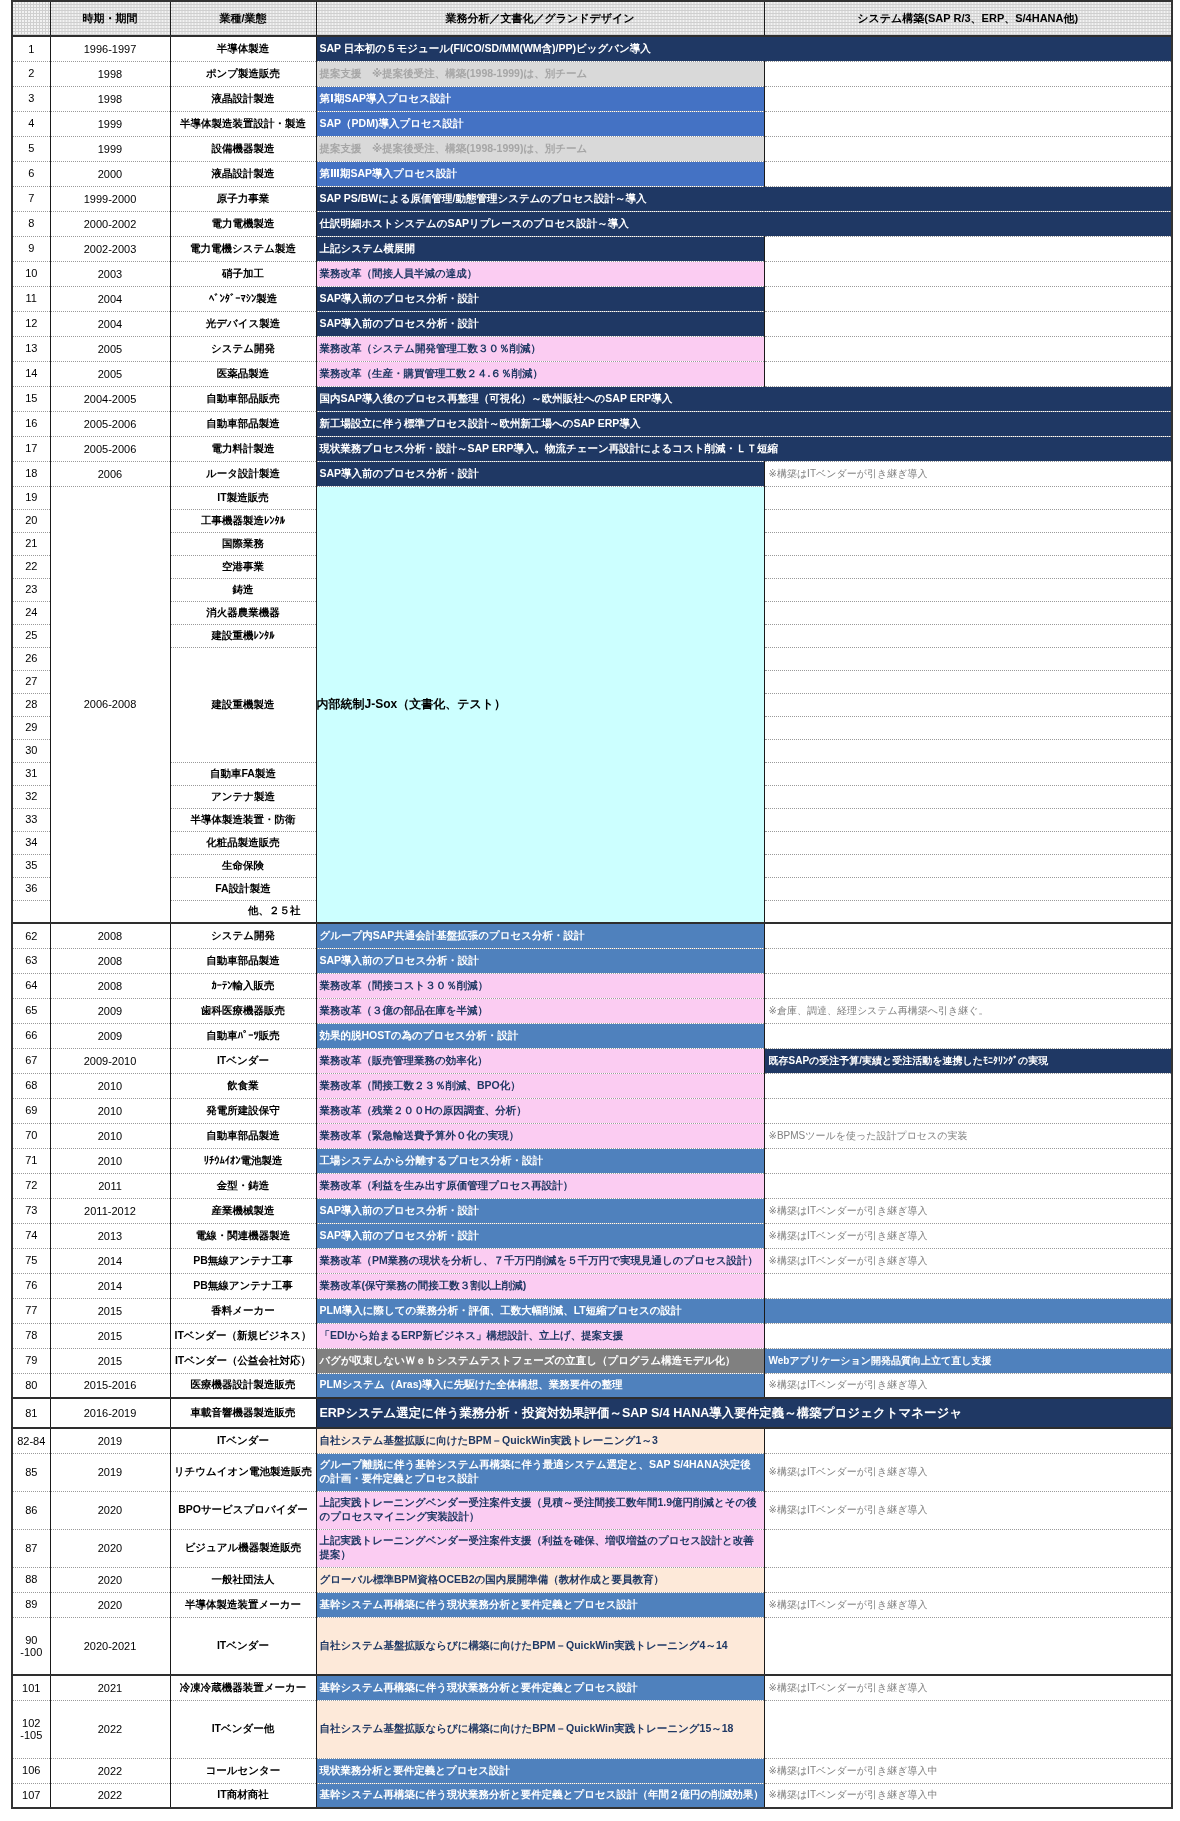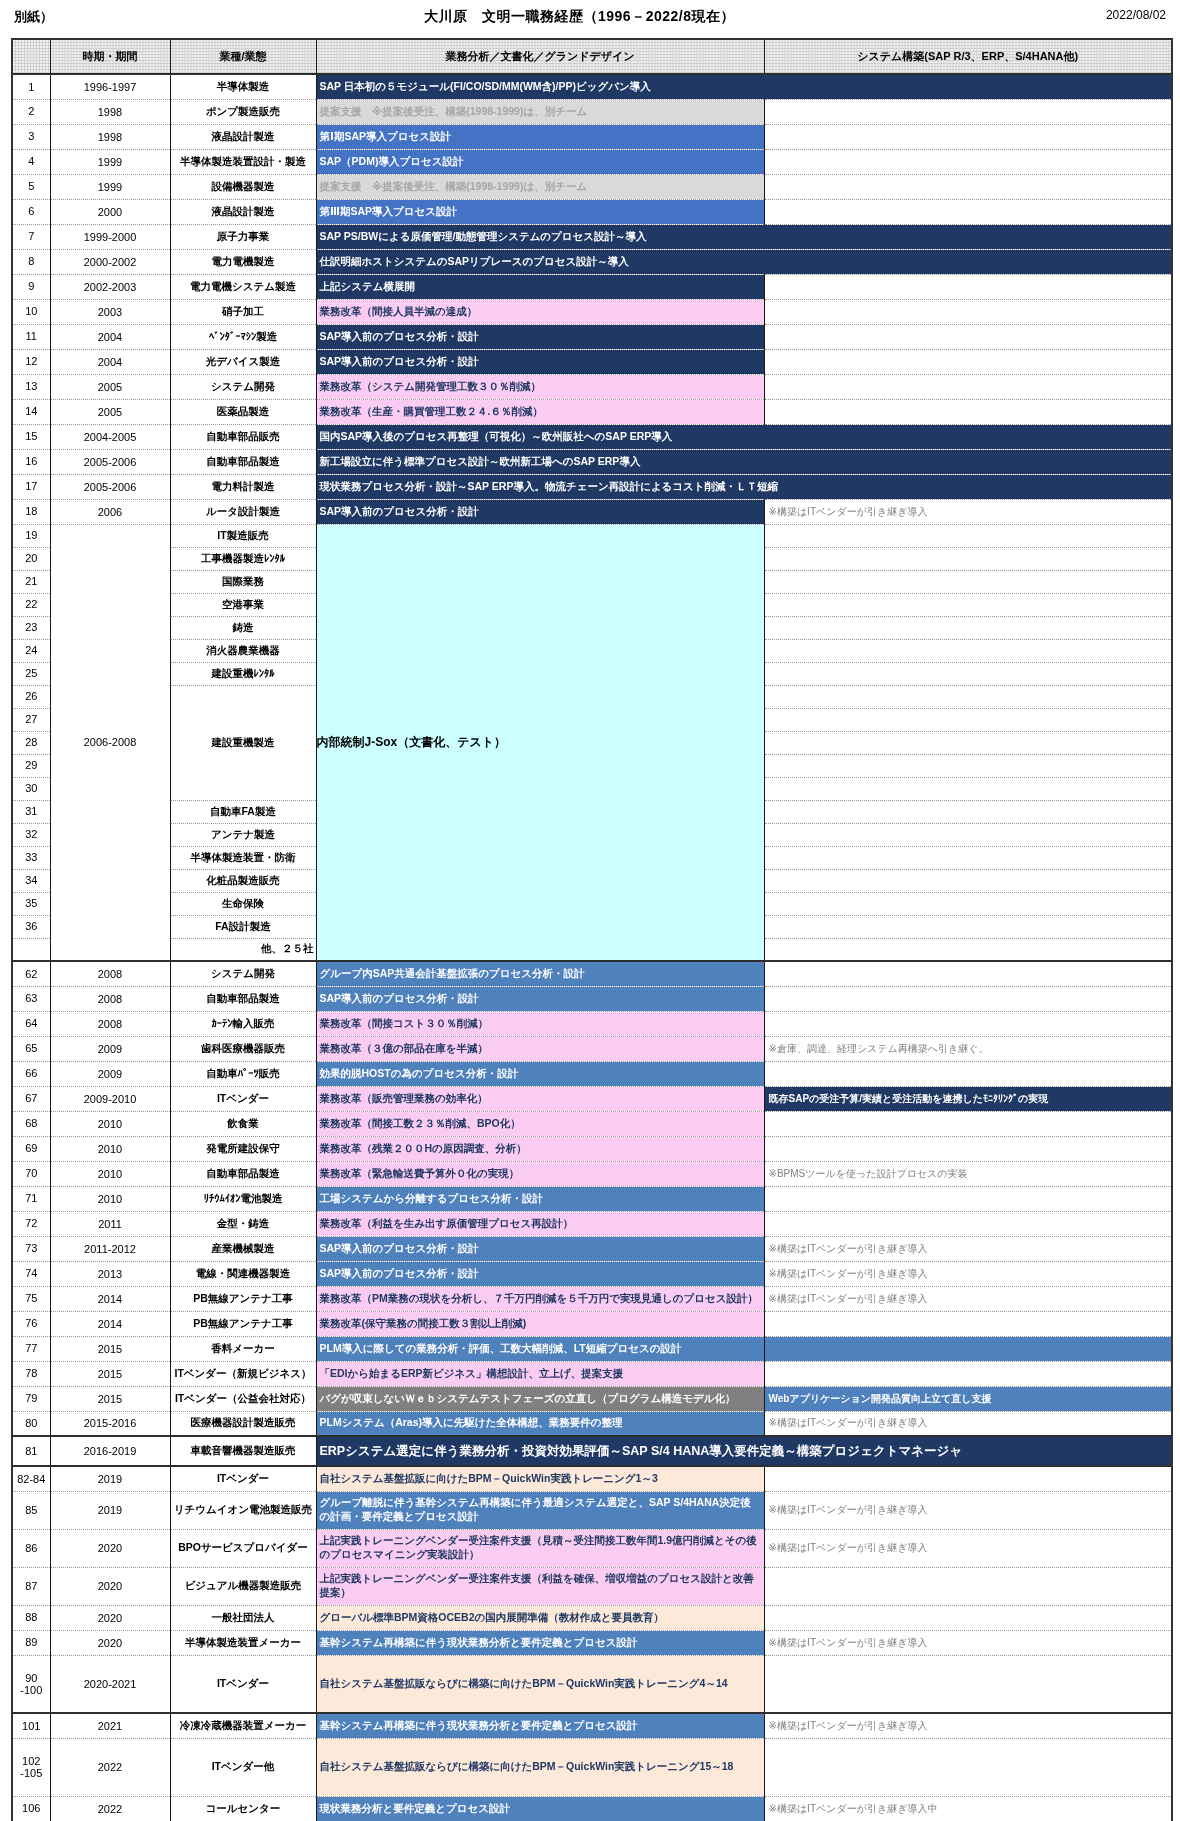--- a/index.html
+++ b/index.html
@@ -37,21 +37,21 @@
   tbody tr { height:25px; }
   tr.jsox-row { height:23px; }
   tr.wrap { height:38px; }
   tr.tall { height:58px; }
   tr.big { height:30px; }
   tr.thick td { border-top:2px solid #2e2e2e; }
 
   .c-no { text-align:center; font-size:11px; white-space:pre-line; line-height:1.1; }
   .c-period { text-align:center; font-size:11px; white-space:nowrap; }
   .c-industry { text-align:center; font-size:10.5px; font-weight:bold; white-space:nowrap; }
-  .c-industry.al-right { text-align:right; padding-right:2px; }
+  .c-industry.al-right { text-align:right; padding-right:15px; }
   .c-work { font-size:10.5px; font-weight:bold; padding:0 2px 0 3px; white-space:nowrap; }
   tr.wrap .c-work { white-space:normal; line-height:1.3; }
   tr.big .c-work { font-size:12.5px; }
   .c-system { font-size:10px; padding:0 2px 0 4px; white-space:nowrap; }
 
   .s-navy  { background:var(--navy);  color:#fff; }
   .s-blue  { background:var(--blue);  color:#fff; }
   .s-mblue { background:var(--mblue); color:#fff; }
   .s-pink  { background:var(--pink);  color:var(--navy); }
   .s-gray  { background:var(--light-gray); color:var(--gray-text); }
@@ -62,25 +62,20 @@
     text-align:left; white-space:nowrap;
   }
   .s-note  { color:var(--note-text); font-weight:normal; }
   .sysnavy { background:var(--navy); color:#fff; font-weight:bold; }
   .sysmblue{ background:var(--mblue); color:#fff; font-weight:bold; }
 </style>
 </head>
 <body>
 
 <div class="page">
-  <div class="doc-header">
-    <span class="sheet-label">別紙）</span>
-    <span class="doc-title">大川原　文明一職務経歴（1996－2022/8現在）</span>
-    <span class="doc-date">2022/08/02</span>
-  </div>
 
   <table class="career">
     <colgroup>
       <col style="width:38px">
         <col style="width:120px">
         <col style="width:146px">
         <col style="width:448px">
         <col style="width:408px">
     </colgroup>
     <thead>

